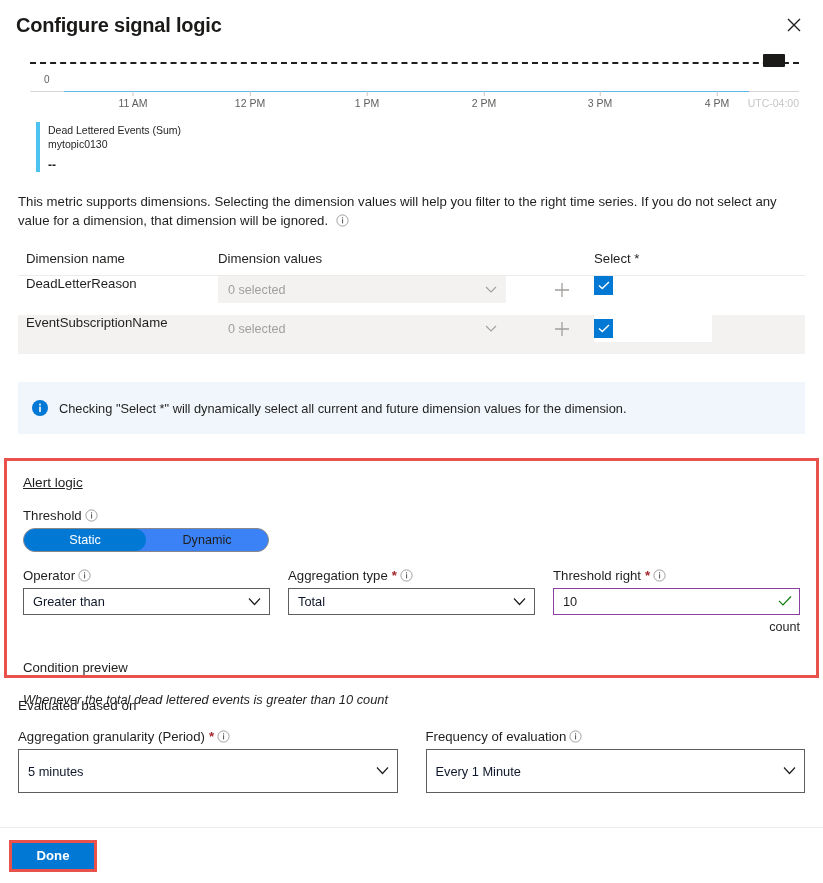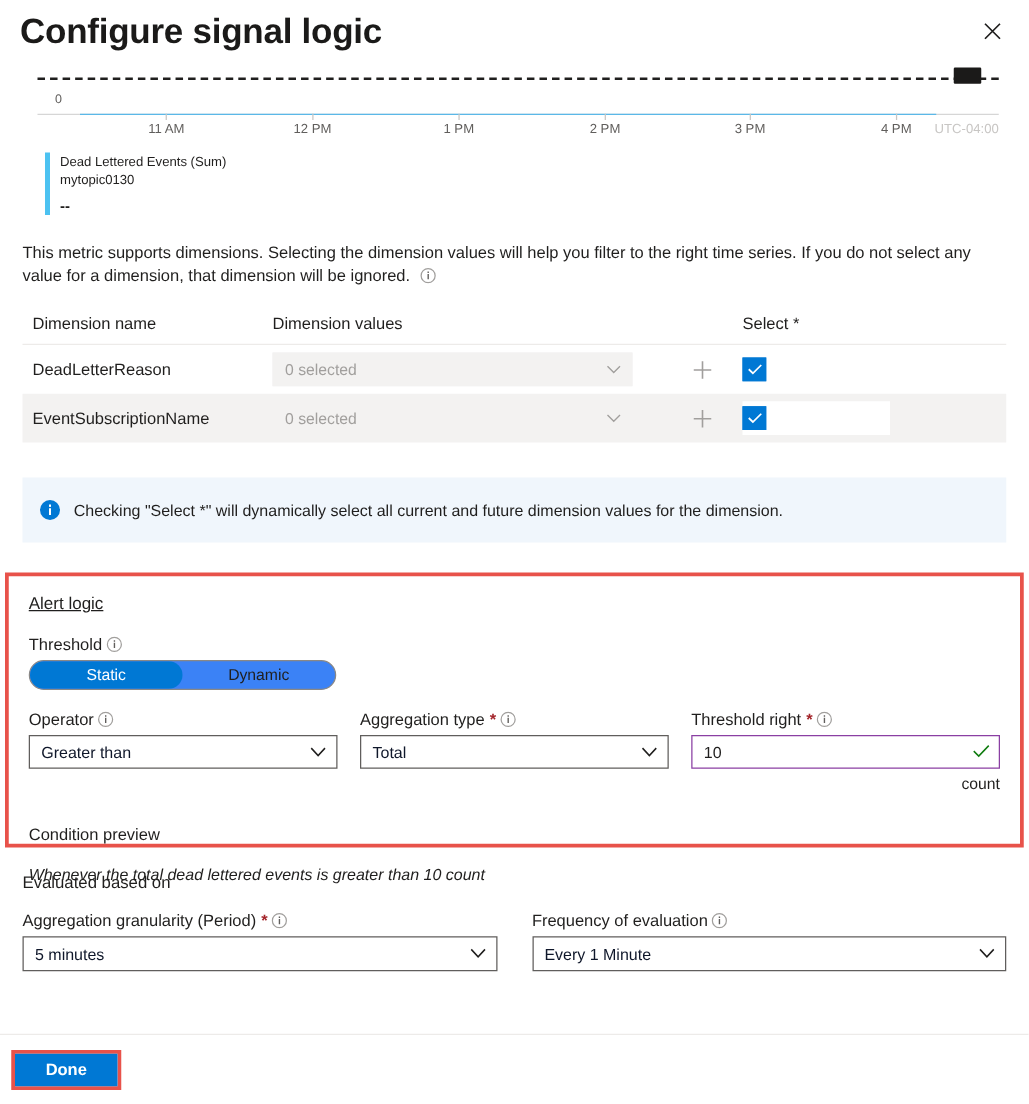--- a/index.html
+++ b/index.html
@@ -17,21 +17,21 @@
 
   
   .blade-header {
     display: flex;
     align-items: flex-start;
     justify-content: space-between;
     padding: 10px 14px 0 16px;
     height: 46px;
   }
   .blade-title {
-    font-size: 28px;
+    font-size: 20px;
     font-weight: 600;
     letter-spacing: -0.2px;
     color: #1b1a19;
     line-height: 30px;
   }
   .close-btn {
     width: 30px; height: 30px;
     display: flex; align-items: center; justify-content: center;
     cursor: pointer;
     background: transparent;
@@ -181,21 +181,20 @@
     color: #201f1e;
     padding-bottom: 6px;
   }
   .col-name  { width: 200px; flex: none; }
   .col-vals  { width: 330px; flex: none; }
   .col-plus  { width: 46px; flex: none; }
   .col-sel   { flex: 1; }
 
   .dim-row {
     display: flex;
-    align-items: center;
     height: 39px;
     font-size: 13.2px;
     color: #201f1e;
   }
   .dim-row.alt { background: #f3f2f1; }
   .dim-row .col-name { padding-left: 8px; }
 
   .dim-select {
     position: relative;
     width: 288px;
@@ -365,21 +364,21 @@
     font-size: 13.4px;
     color: #201f1e;
     margin-top: 20px;
   }
   .eval-row {
     display: flex;
     margin-top: 16px;
   }
   .eval-col { width: 386px; margin-right: 28px; }
   .eval-col:last-child { margin-right: 0; }
-  .eval-col .ddl { height: 28px; }
+  .eval-col .ddl { height: 44px; }
 
   
   .footer-sep {
     position: absolute;
     left: 0; right: 0;
     bottom: 55px;
     height: 1px;
     background: #edebe9;
   }
   .footer {

